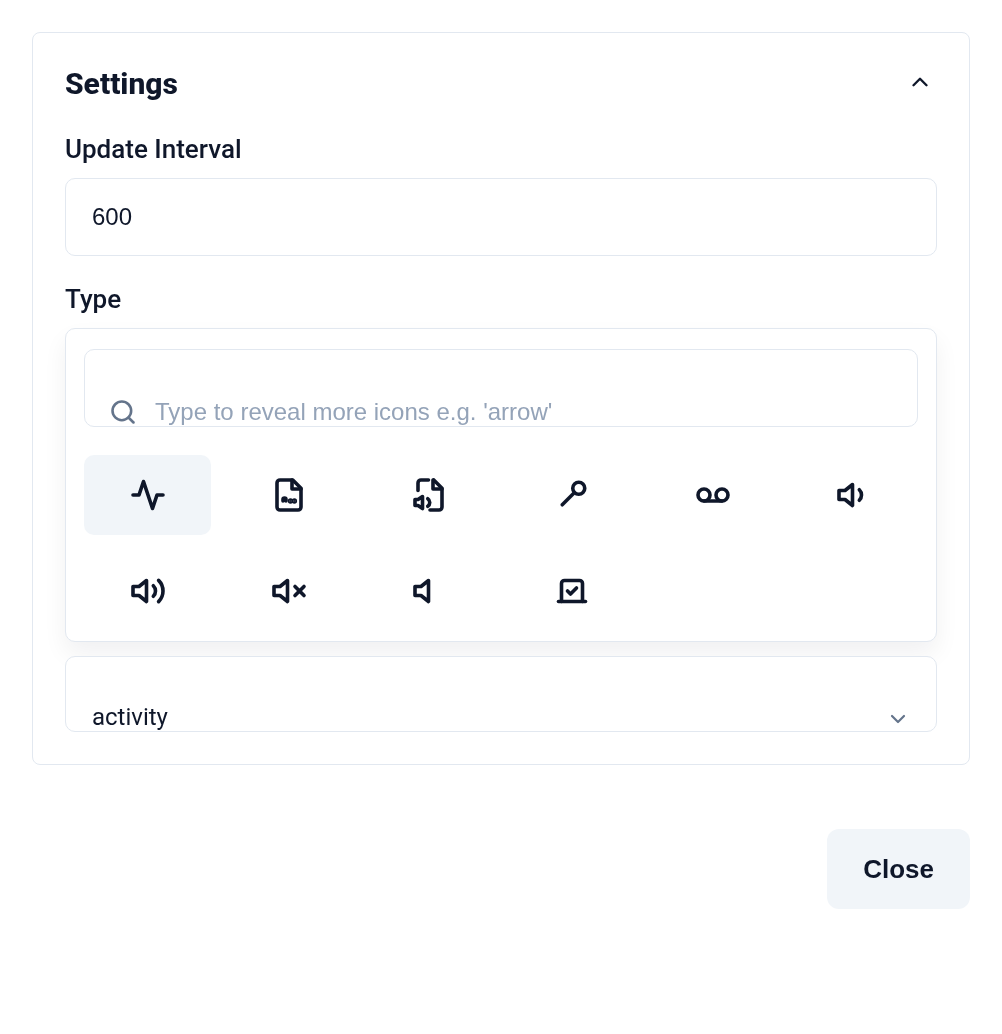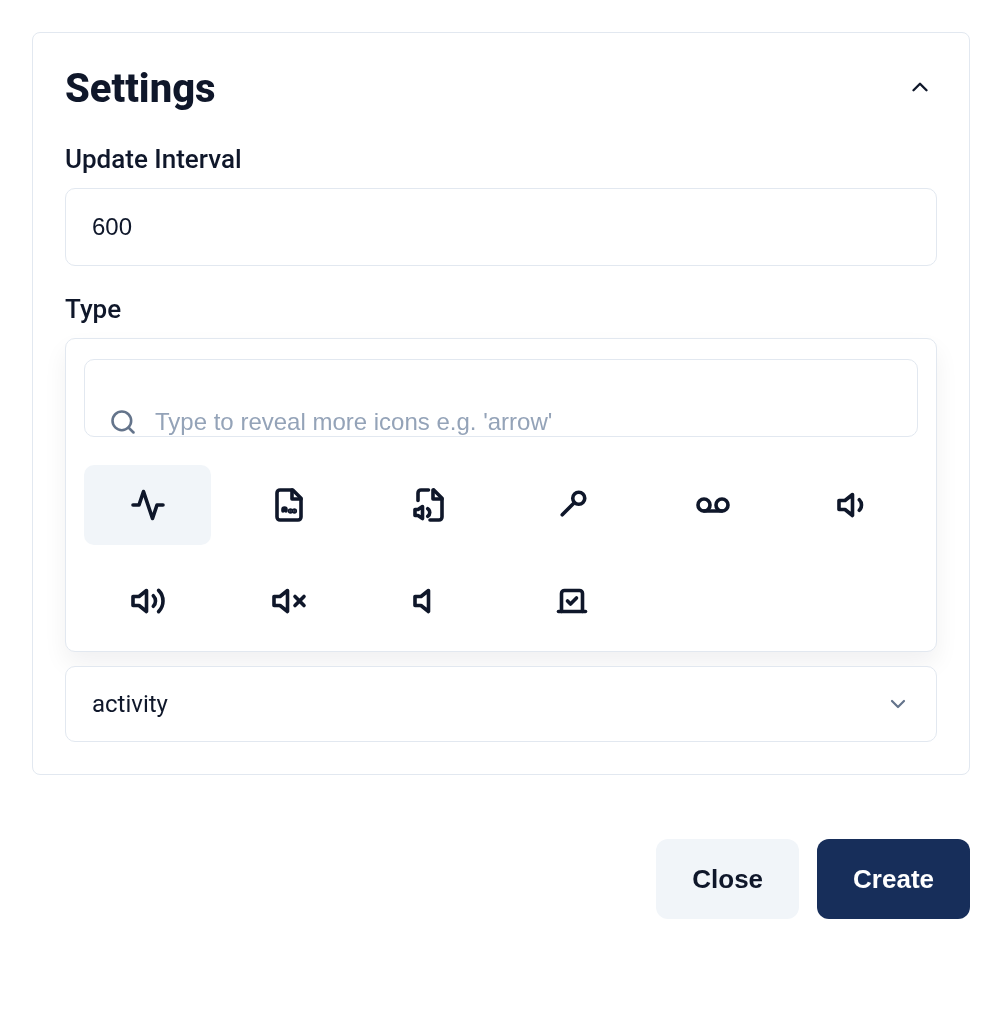--- a/index.html
+++ b/index.html
@@ -15,21 +15,21 @@
       border-radius: 8px;
       padding: 32px;
     }
     .panel-header {
       display: flex;
       justify-content: space-between;
       align-items: center;
       margin-bottom: 32px;
     }
     .panel-title {
-      font-size: 40px;
+      font-size: 30px;
       font-weight: 800;
       color: #0f172a;
     }
     .chevron-btn {
       background: none;
       border: none;
       padding: 4px;
       cursor: pointer;
       color: #0f172a;
     }
@@ -101,21 +101,21 @@
       cursor: pointer;
       color: #0f172a;
     }
     .icon-cell.selected {
       background: #f1f5f9;
     }
     .icon-cell svg { stroke: currentColor; }
 
     .select-input {
       display: flex;
-      align-items: center;
+      align-items: flex-end;
       justify-content: space-between;
       width: 100%;
       height: 76px;
       border: 1px solid #e2e8f0;
       border-radius: 10px;
       padding: 0 26px;
       font-size: 24px;
       color: #0f172a;
       background: #fff;
       cursor: pointer;
@@ -269,14 +269,13 @@
         <svg width="24" height="24" viewBox="0 0 24 24" fill="none" stroke="currentColor" stroke-width="2.2" stroke-linecap="round" stroke-linejoin="round">
             <path d="m6 9 6 6 6-6"></path>
           </svg>
       </div>
     </div>
   </div>
 </div>
 
 <div class="footer">
   <button class="btn btn-secondary">Close</button>
-  <button class="btn btn-primary">Create</button>
 </div>
 
 </body></html>

